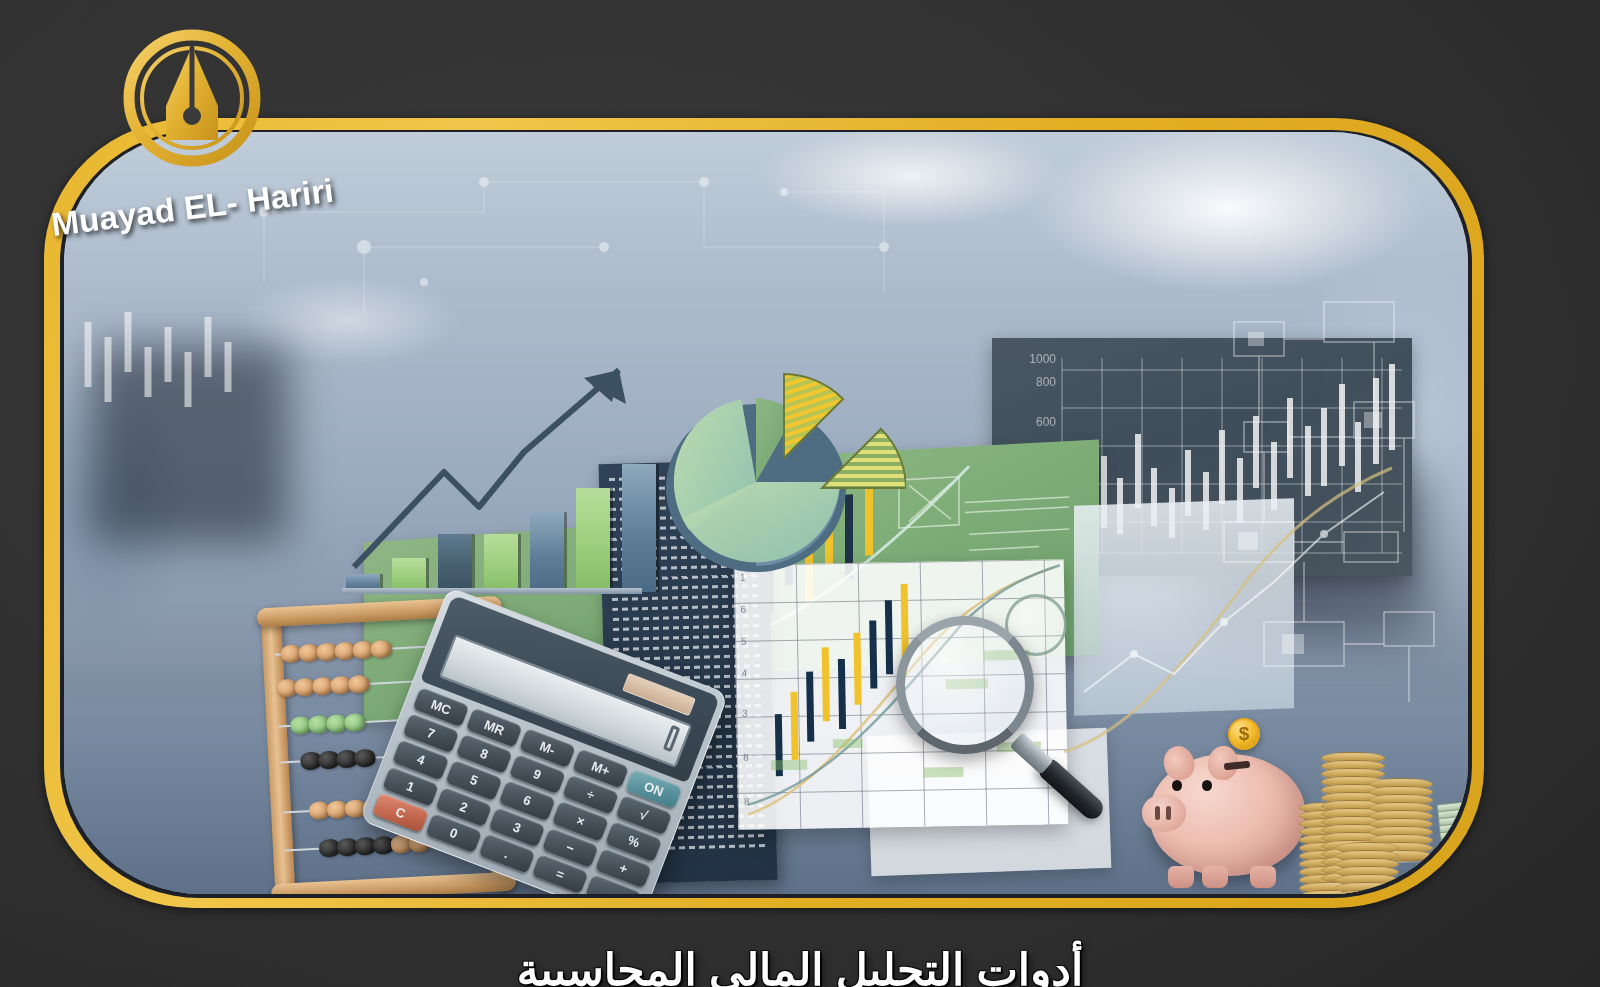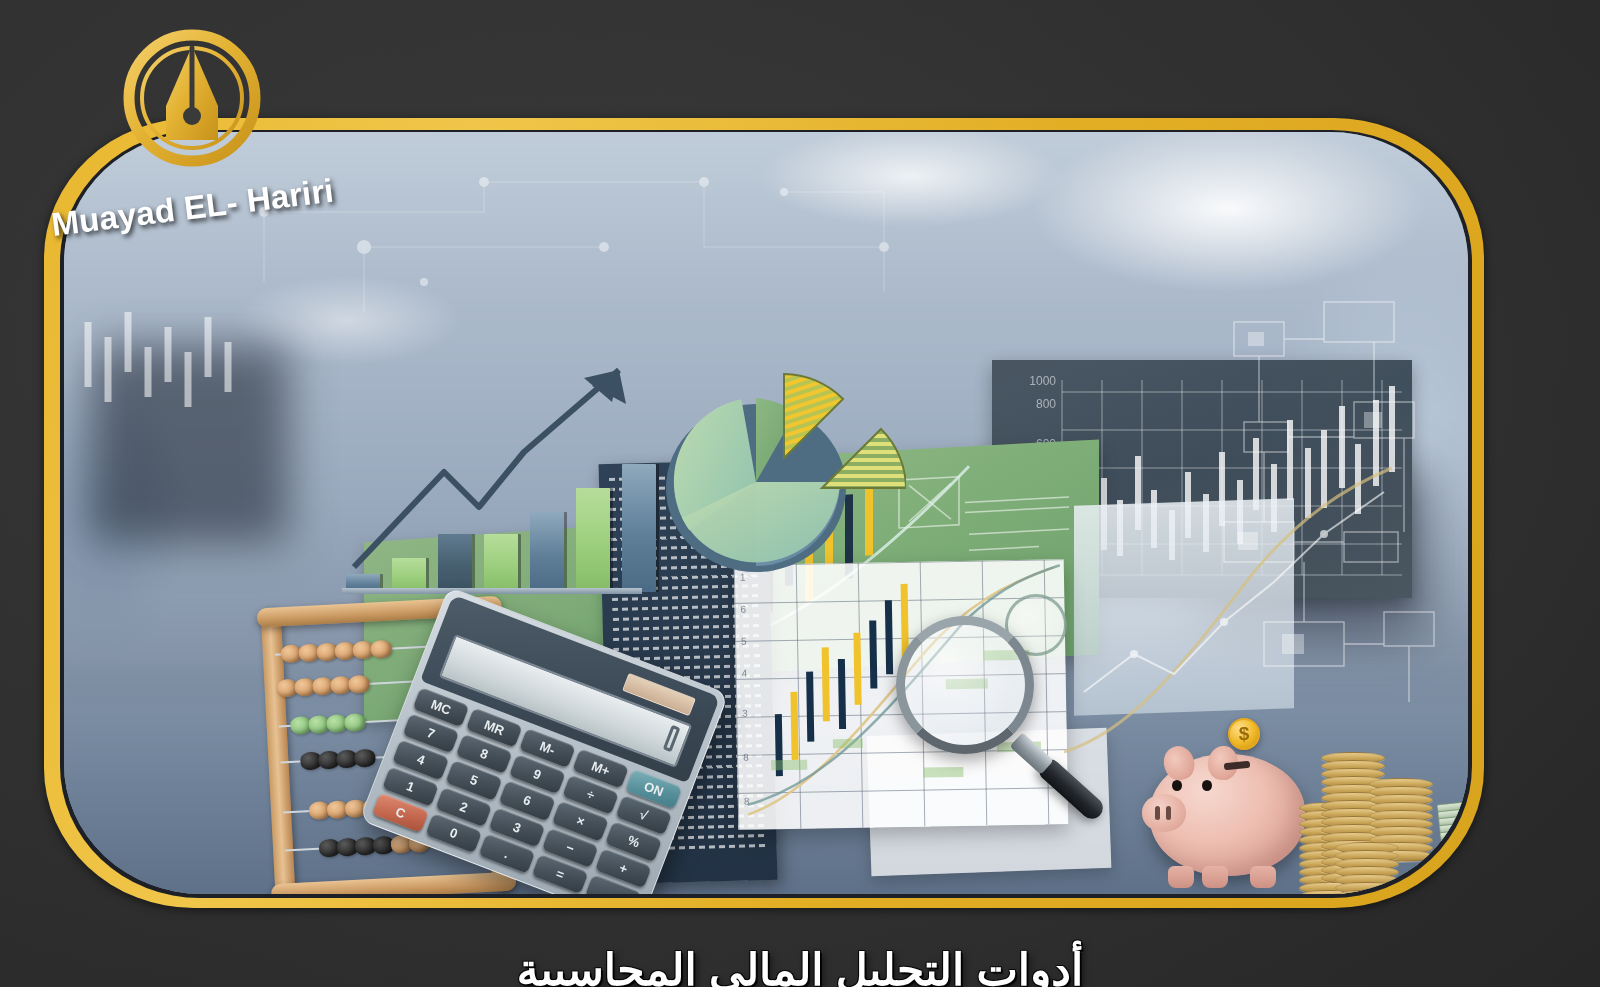--- a/index.html
+++ b/index.html
@@ -70,21 +70,21 @@
     background:linear-gradient(180deg,rgba(122,140,162,.25) 0%,#7b8da3 22%,#6d7f96 60%,#5f7189 100%);
     filter:blur(2px);
   }
 
   
   .hud{ position:absolute; opacity:.5; }
   .hud svg{ display:block; }
 
   
   .panel-navy{
-    position:absolute; left:928px; top:228px; width:420px; height:238px;
+    position:absolute; left:928px; top:206px; width:420px; height:238px;
     background:linear-gradient(160deg,#47545f 0%,#3c4a57 45%,#49565f 100%);
     opacity:.96;
     box-shadow:0 6px 18px rgba(0,0,0,.3);
   }
 
   
   .panel-green{
     position:absolute; left:605px; top:330px; width:430px; height:215px;
     background:linear-gradient(155deg,#93b986 0%,#7fae78 45%,#6da06b 100%);
     transform:skewY(-3deg);

